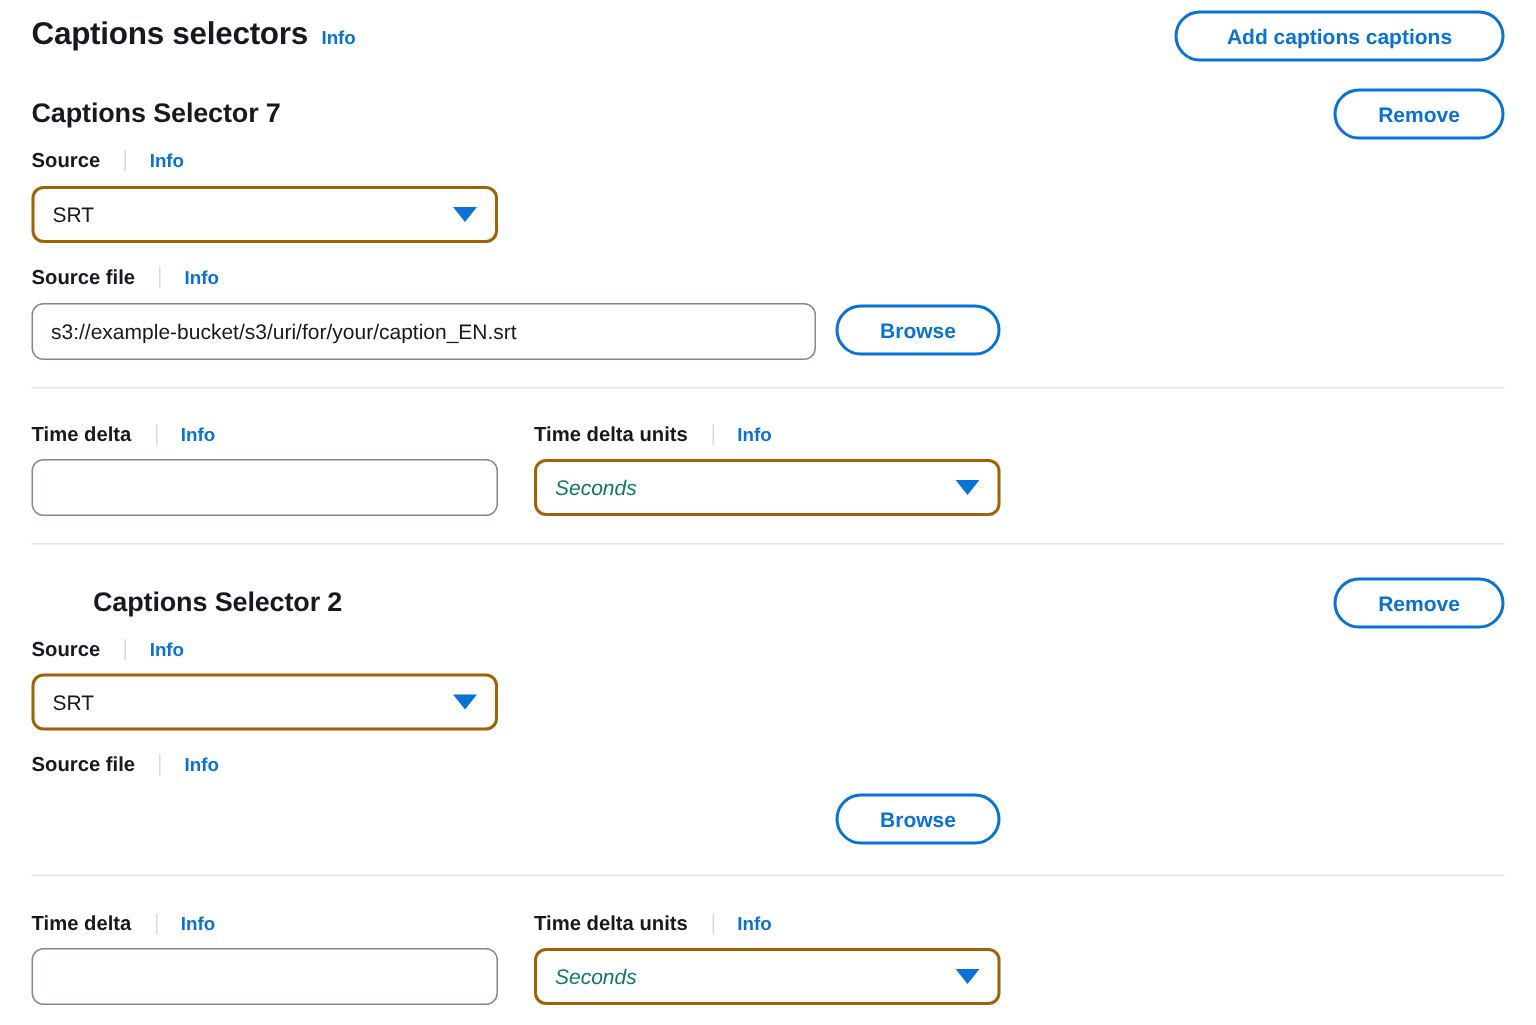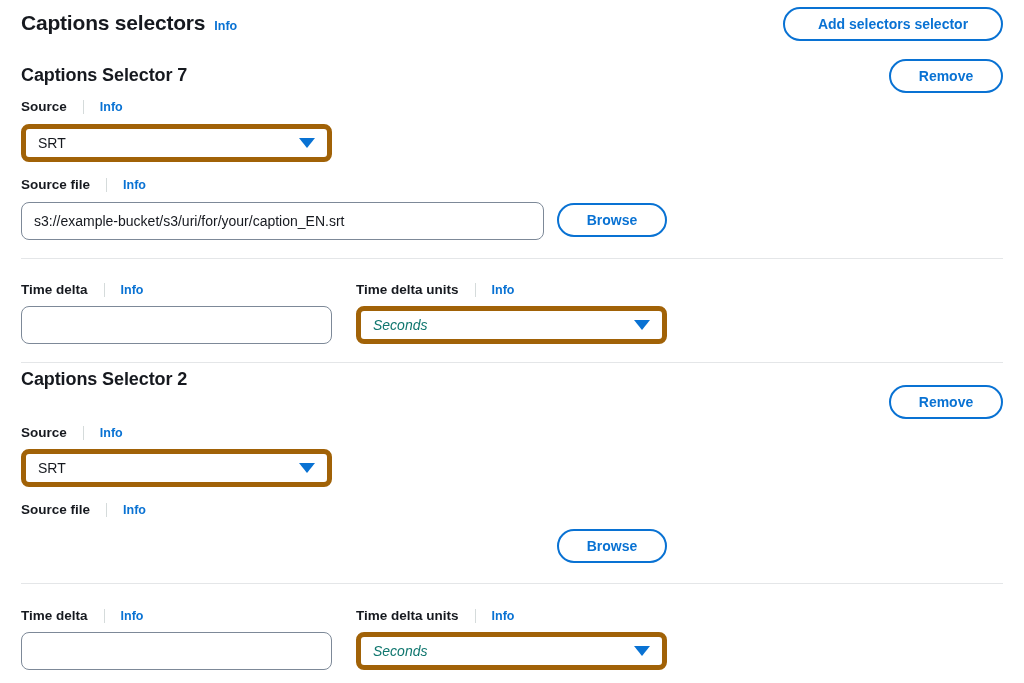--- a/index.html
+++ b/index.html
@@ -144,21 +144,21 @@
     color: #16191f;
     padding: 0 12px;
     outline: none;
     height: 38px;
   }
   .text-input::placeholder { color: #5f6b7a; }
 
   
   .select {
     position: absolute;
-    border: 5px solid #a16207;
+    border: 2px solid #a16207;
     border-radius: 8px;
     background: #ffffff;
     height: 38px;
     display: flex;
     align-items: center;
     padding: 0 12px;
     cursor: pointer;
     user-select: none;
   }
   .select .value {
@@ -194,21 +194,21 @@
 </head>
 <body>
 
 <div class="page">
 
   <div class="section-header">
     <span class="section-title">Captions selectors</span>
     <span class="info-link">Info</span>
   </div>
 
-  <button class="btn" id="add-captions-selector-button">Add selectors selector</button>
+  <button class="btn" id="add-captions-selector-button">Add captions captions</button>
 
   <div class="selector-title" style="top:66px;">Captions Selector 7</div>
 
   <button class="btn" id="remove-button-1">Remove</button>
 
   <div class="field-label" style="left:21px; top:100px;">
     <span class="lbl">Source</span>
     <span class="sep"></span>
     <span class="info-link">Info</span>
   </div>
@@ -244,21 +244,21 @@
     <span class="info-link">Info</span>
   </div>
 
   <div class="select placeholder-val" style="left:356px; top:306px; width:311px;">
     <span class="value">Seconds</span>
     <span class="caret"></span>
   </div>
 
   <div class="divider" style="top:362px;"></div>
 
-  <div class="selector-title" style="top:370px;">Captions Selector 2</div>
+  <div class="selector-title" style="top:392px;margin-left:41px;">Captions Selector 2</div>
 
   <button class="btn" id="remove-button-2">Remove</button>
 
   <div class="field-label" style="left:21px; top:426px;">
     <span class="lbl">Source</span>
     <span class="sep"></span>
     <span class="info-link">Info</span>
   </div>
 
   <div class="select" style="left:21px; top:449px; width:311px;">

